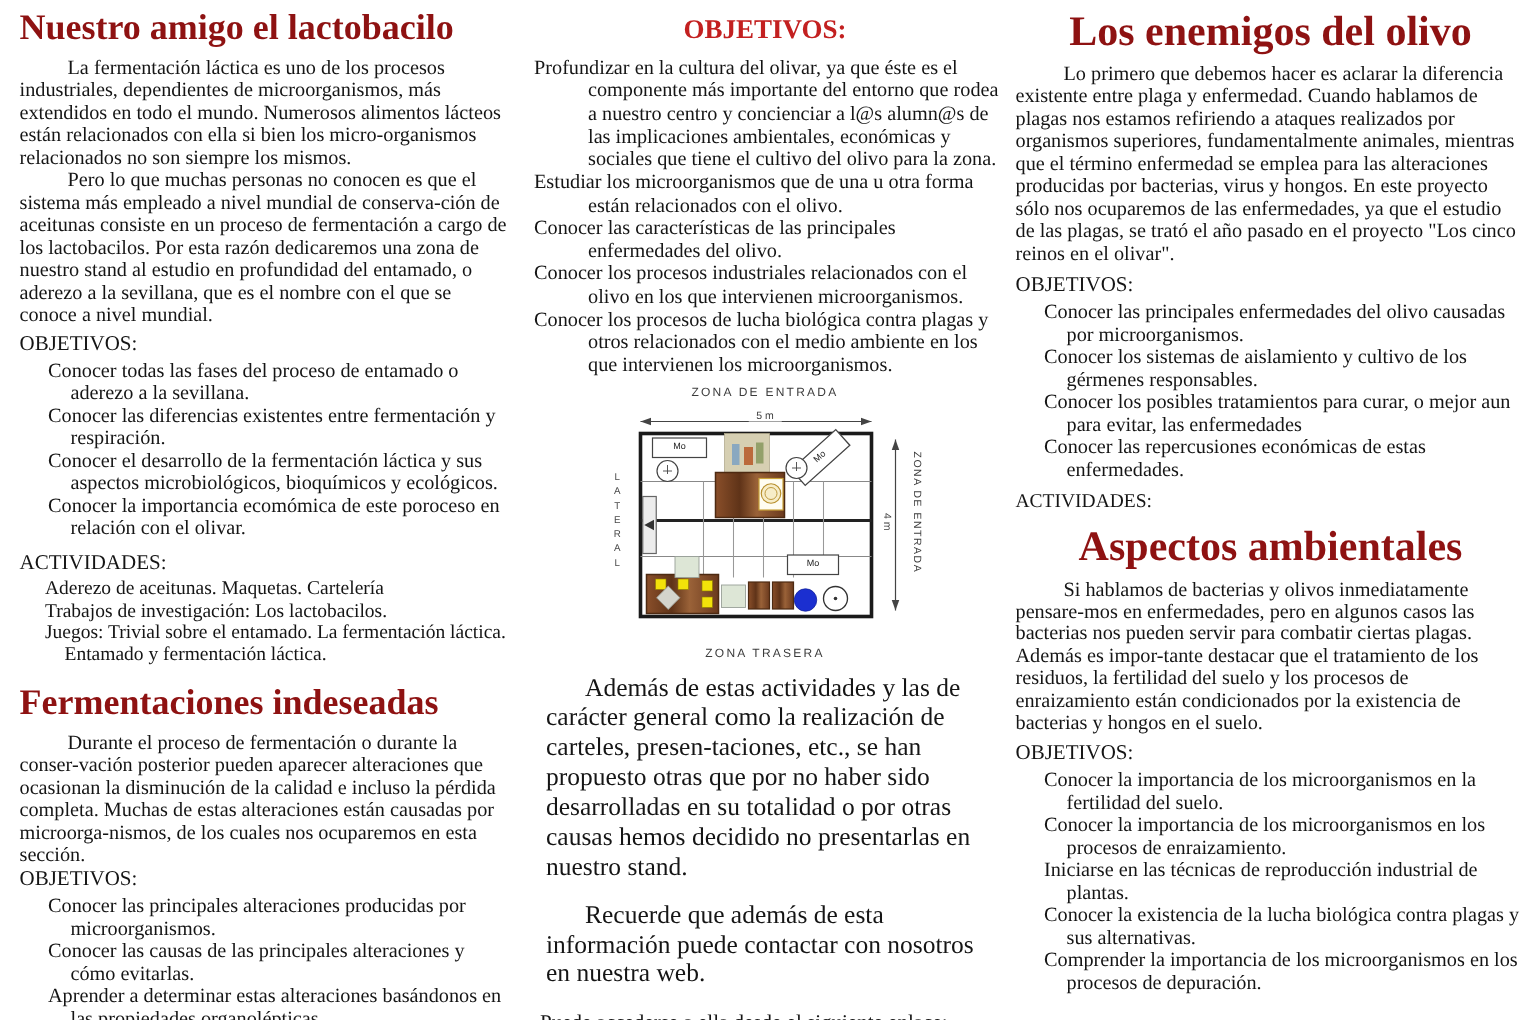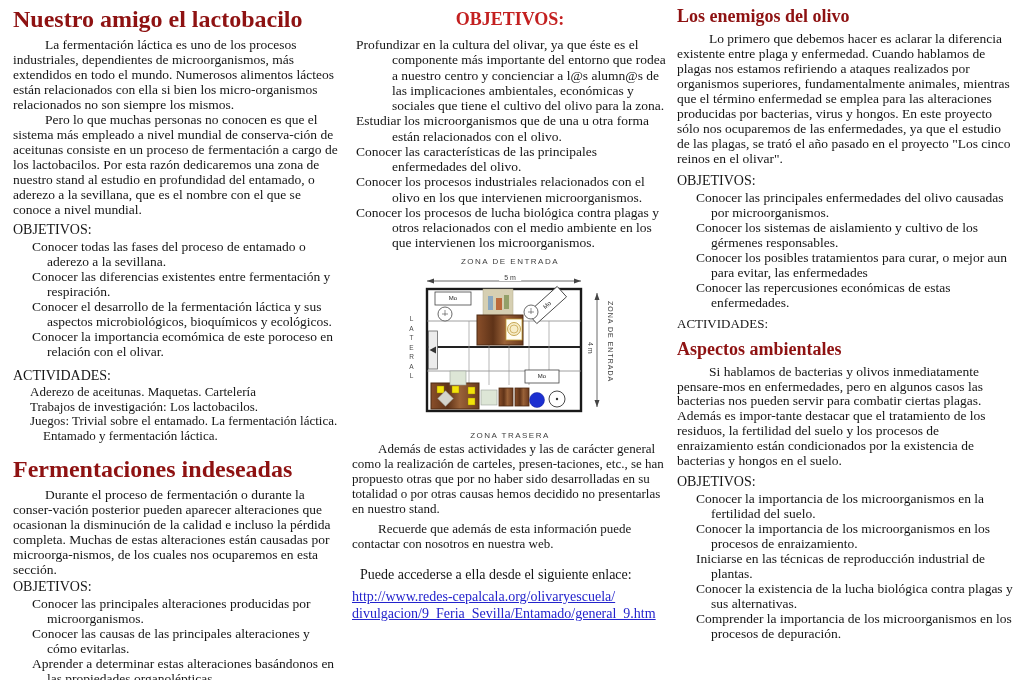--- a/index.html
+++ b/index.html
@@ -14,31 +14,31 @@
   }
   .col { position: absolute; top: 0; }
   #col-left  { left: 13px;  width: 328px; }
   #col-mid   { left: 352px; width: 316px; }
   #col-right { left: 677px; width: 340px; }
 
   .sec-title {
     color: #8e1212; font-weight: bold; font-size: 24px;
     line-height: 1.05; margin: 7px 0 5px 0;
   }
-  #col-right .sec-title { font-size: 18px; }
+  #col-right .sec-title { font-size: 28px; text-align: center; }
 
   .body-p   { font-size: 13.5px; line-height: 1.11; margin: 0; text-indent: 32px; }
   .subhead  { font-size: 14px;   margin: 5px 0 1px 0; }
   .obj-item { font-size: 13.5px; line-height: 1.11; padding-left: 34px; text-indent: -15px; }
   .act-item { font-size: 13px; line-height: 1.13; padding-left: 30px; text-indent: -13px; }
   .act-text { font-size: 12.4px; line-height: 1.13; padding-left: 5px; margin: 0; }
 
   .mid-title { color: #c32020; font-size: 18px; font-weight: bold; text-align: center; margin: 9px 0 7px 0; }
   .mid-obj-item { font-size: 13.5px; line-height: 1.13; padding-left: 36px; text-indent: -36px; margin-left: 4px; }
-  .mid-p { font-size: 13px; line-height: 1.17; margin: 0; text-indent: 26px; }
+  .mid-p { font-size: 17px; line-height: 1.17; margin: 12px; text-indent: 26px; }
   .link-intro { font-size: 14px; margin: 16px 0 5px 0; text-indent: 8px; }
   .weblink { display: block; color: #2323cc; font-size: 14px; line-height: 1.25; text-decoration: underline; cursor: pointer; }
 
   
   .diagram { position: relative; width: 230px; height: 178px; margin: 8px auto 4px auto;
              font-family: "Liberation Sans", sans-serif; }
   .diagram svg { position: absolute; left: 0; top: 0; }
   .dlabel { position: absolute; color: #3c3c3c; }
   .d-top    { top: -2px; left: 0; width: 230px; text-align: center; font-size: 8px; letter-spacing: 1.5px; }
   .d-5m     { top: 15px; left: 50%; transform: translateX(-50%); font-size: 7px; background: #fff; padding: 0 5px; color: #3c3c3c; }

